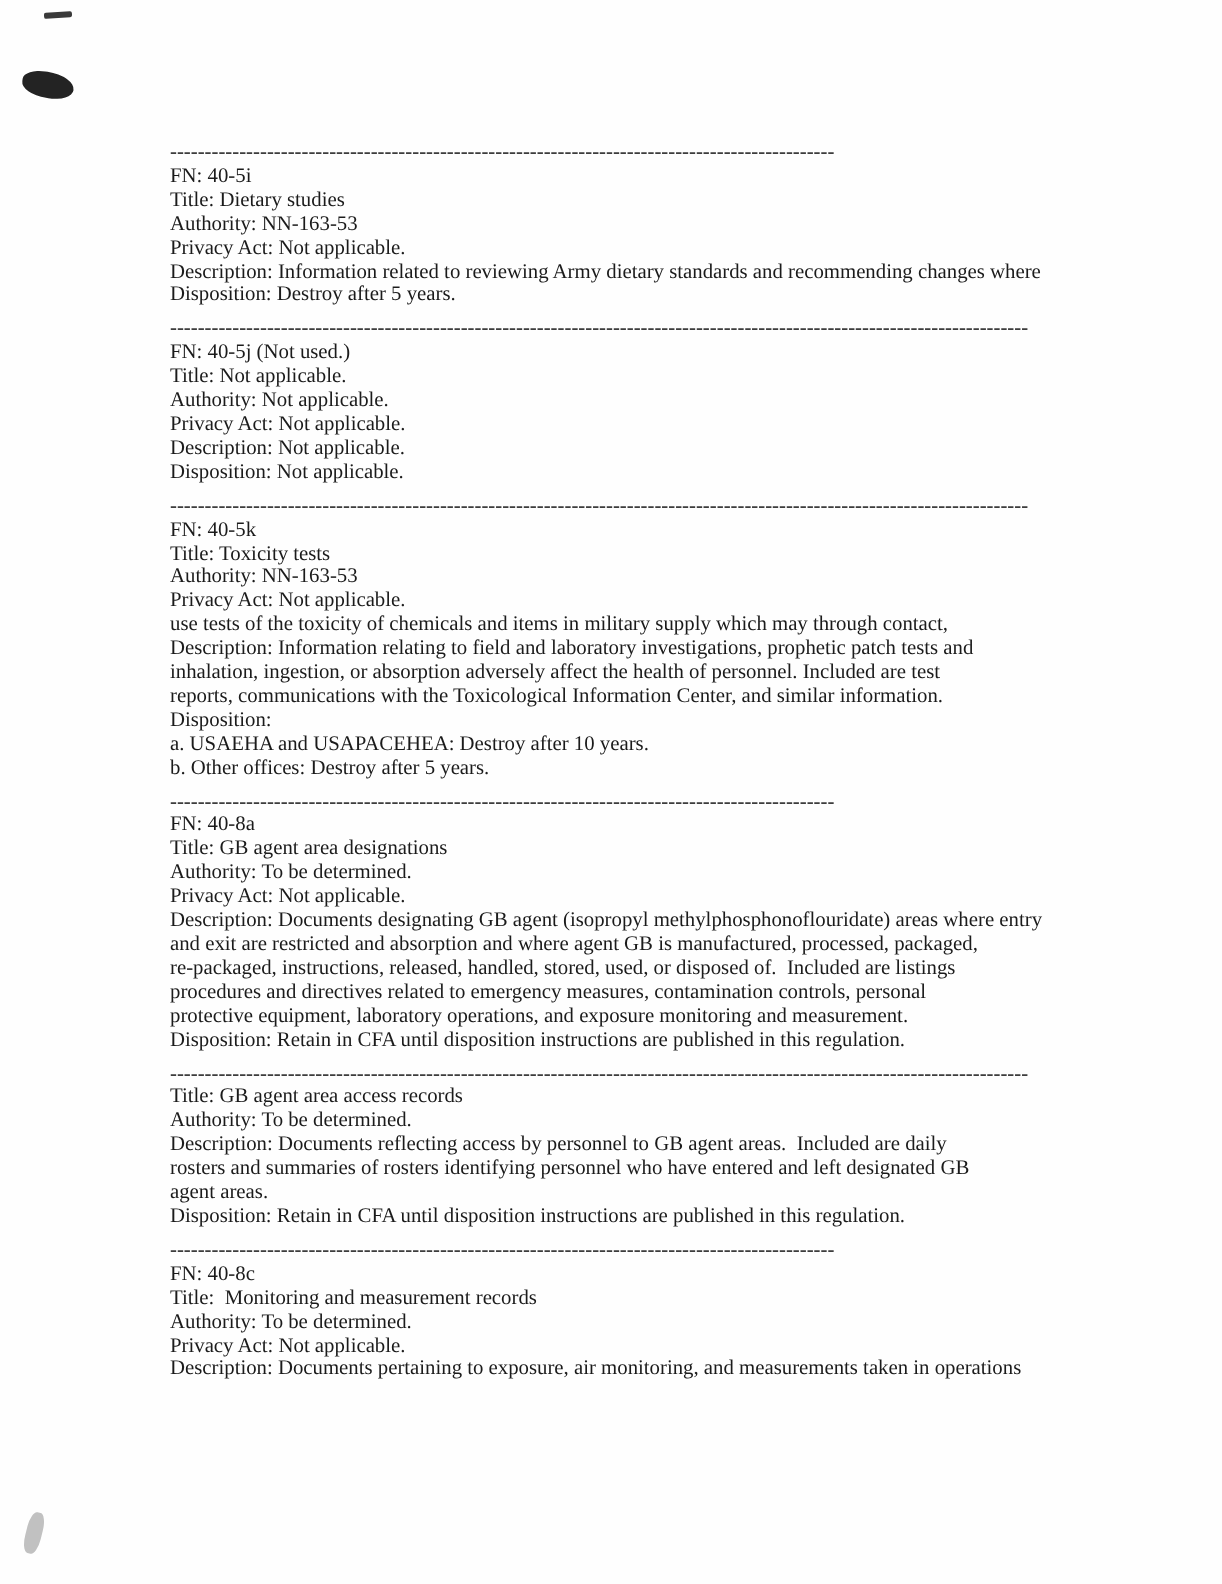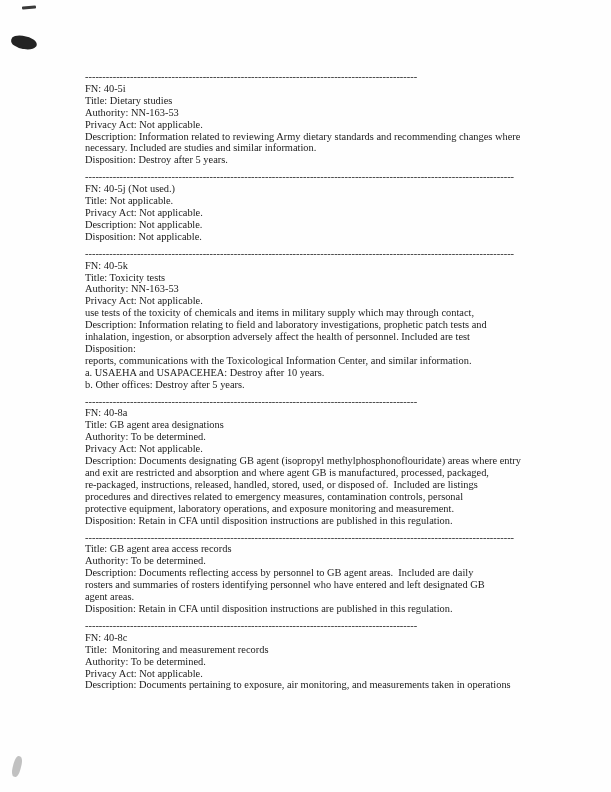--- a/index.html
+++ b/index.html
@@ -71,46 +71,46 @@
   <div class="text-block">
 
     <div class="sep">------------------------------------------------------------------------------------------------</div>
 
     <div class="record">
       <div class="line">FN: 40-5i</div>
       <div class="line">Title: Dietary studies</div>
       <div class="line">Authority: NN-163-53</div>
       <div class="line">Privacy Act: Not applicable.</div>
       <div class="line">Description: Information related to reviewing Army dietary standards and recommending changes where</div>
-      <div class="line">necessary. Included are studies and similar information.</div>
       <div class="line">Disposition: Destroy after 5 years.</div>
     </div>
 
     <div class="sep">----------------------------------------------------------------------------------------------------------------------------</div>
 
     <div class="record">
       <div class="line">FN: 40-5j (Not used.)</div>
       <div class="line">Title: Not applicable.</div>
+      <div class="line">Authority: Not applicable.</div>
       <div class="line">Privacy Act: Not applicable.</div>
       <div class="line">Description: Not applicable.</div>
       <div class="line">Disposition: Not applicable.</div>
     </div>
 
     <div class="sep">----------------------------------------------------------------------------------------------------------------------------</div>
 
     <div class="record">
       <div class="line">FN: 40-5k</div>
       <div class="line">Title: Toxicity tests</div>
       <div class="line">Authority: NN-163-53</div>
       <div class="line">Privacy Act: Not applicable.</div>
       <div class="line">use tests of the toxicity of chemicals and items in military supply which may through contact,</div>
       <div class="line">Description: Information relating to field and laboratory investigations, prophetic patch tests and</div>
       <div class="line">inhalation, ingestion, or absorption adversely affect the health of personnel. Included are test</div>
+      <div class="line">reports, communications with the Toxicological Information Center, and similar information.</div>
       <div class="line">Disposition:</div>
-      <div class="line">reports, communications with the Toxicological Information Center, and similar information.</div>
       <div class="line">a. USAEHA and USAPACEHEA: Destroy after 10 years.</div>
       <div class="line">b. Other offices: Destroy after 5 years.</div>
     </div>
 
     <div class="sep">------------------------------------------------------------------------------------------------</div>
 
     <div class="record">
       <div class="line">FN: 40-8a</div>
       <div class="line">Title: GB agent area designations</div>
       <div class="line">Authority: To be determined.</div>

